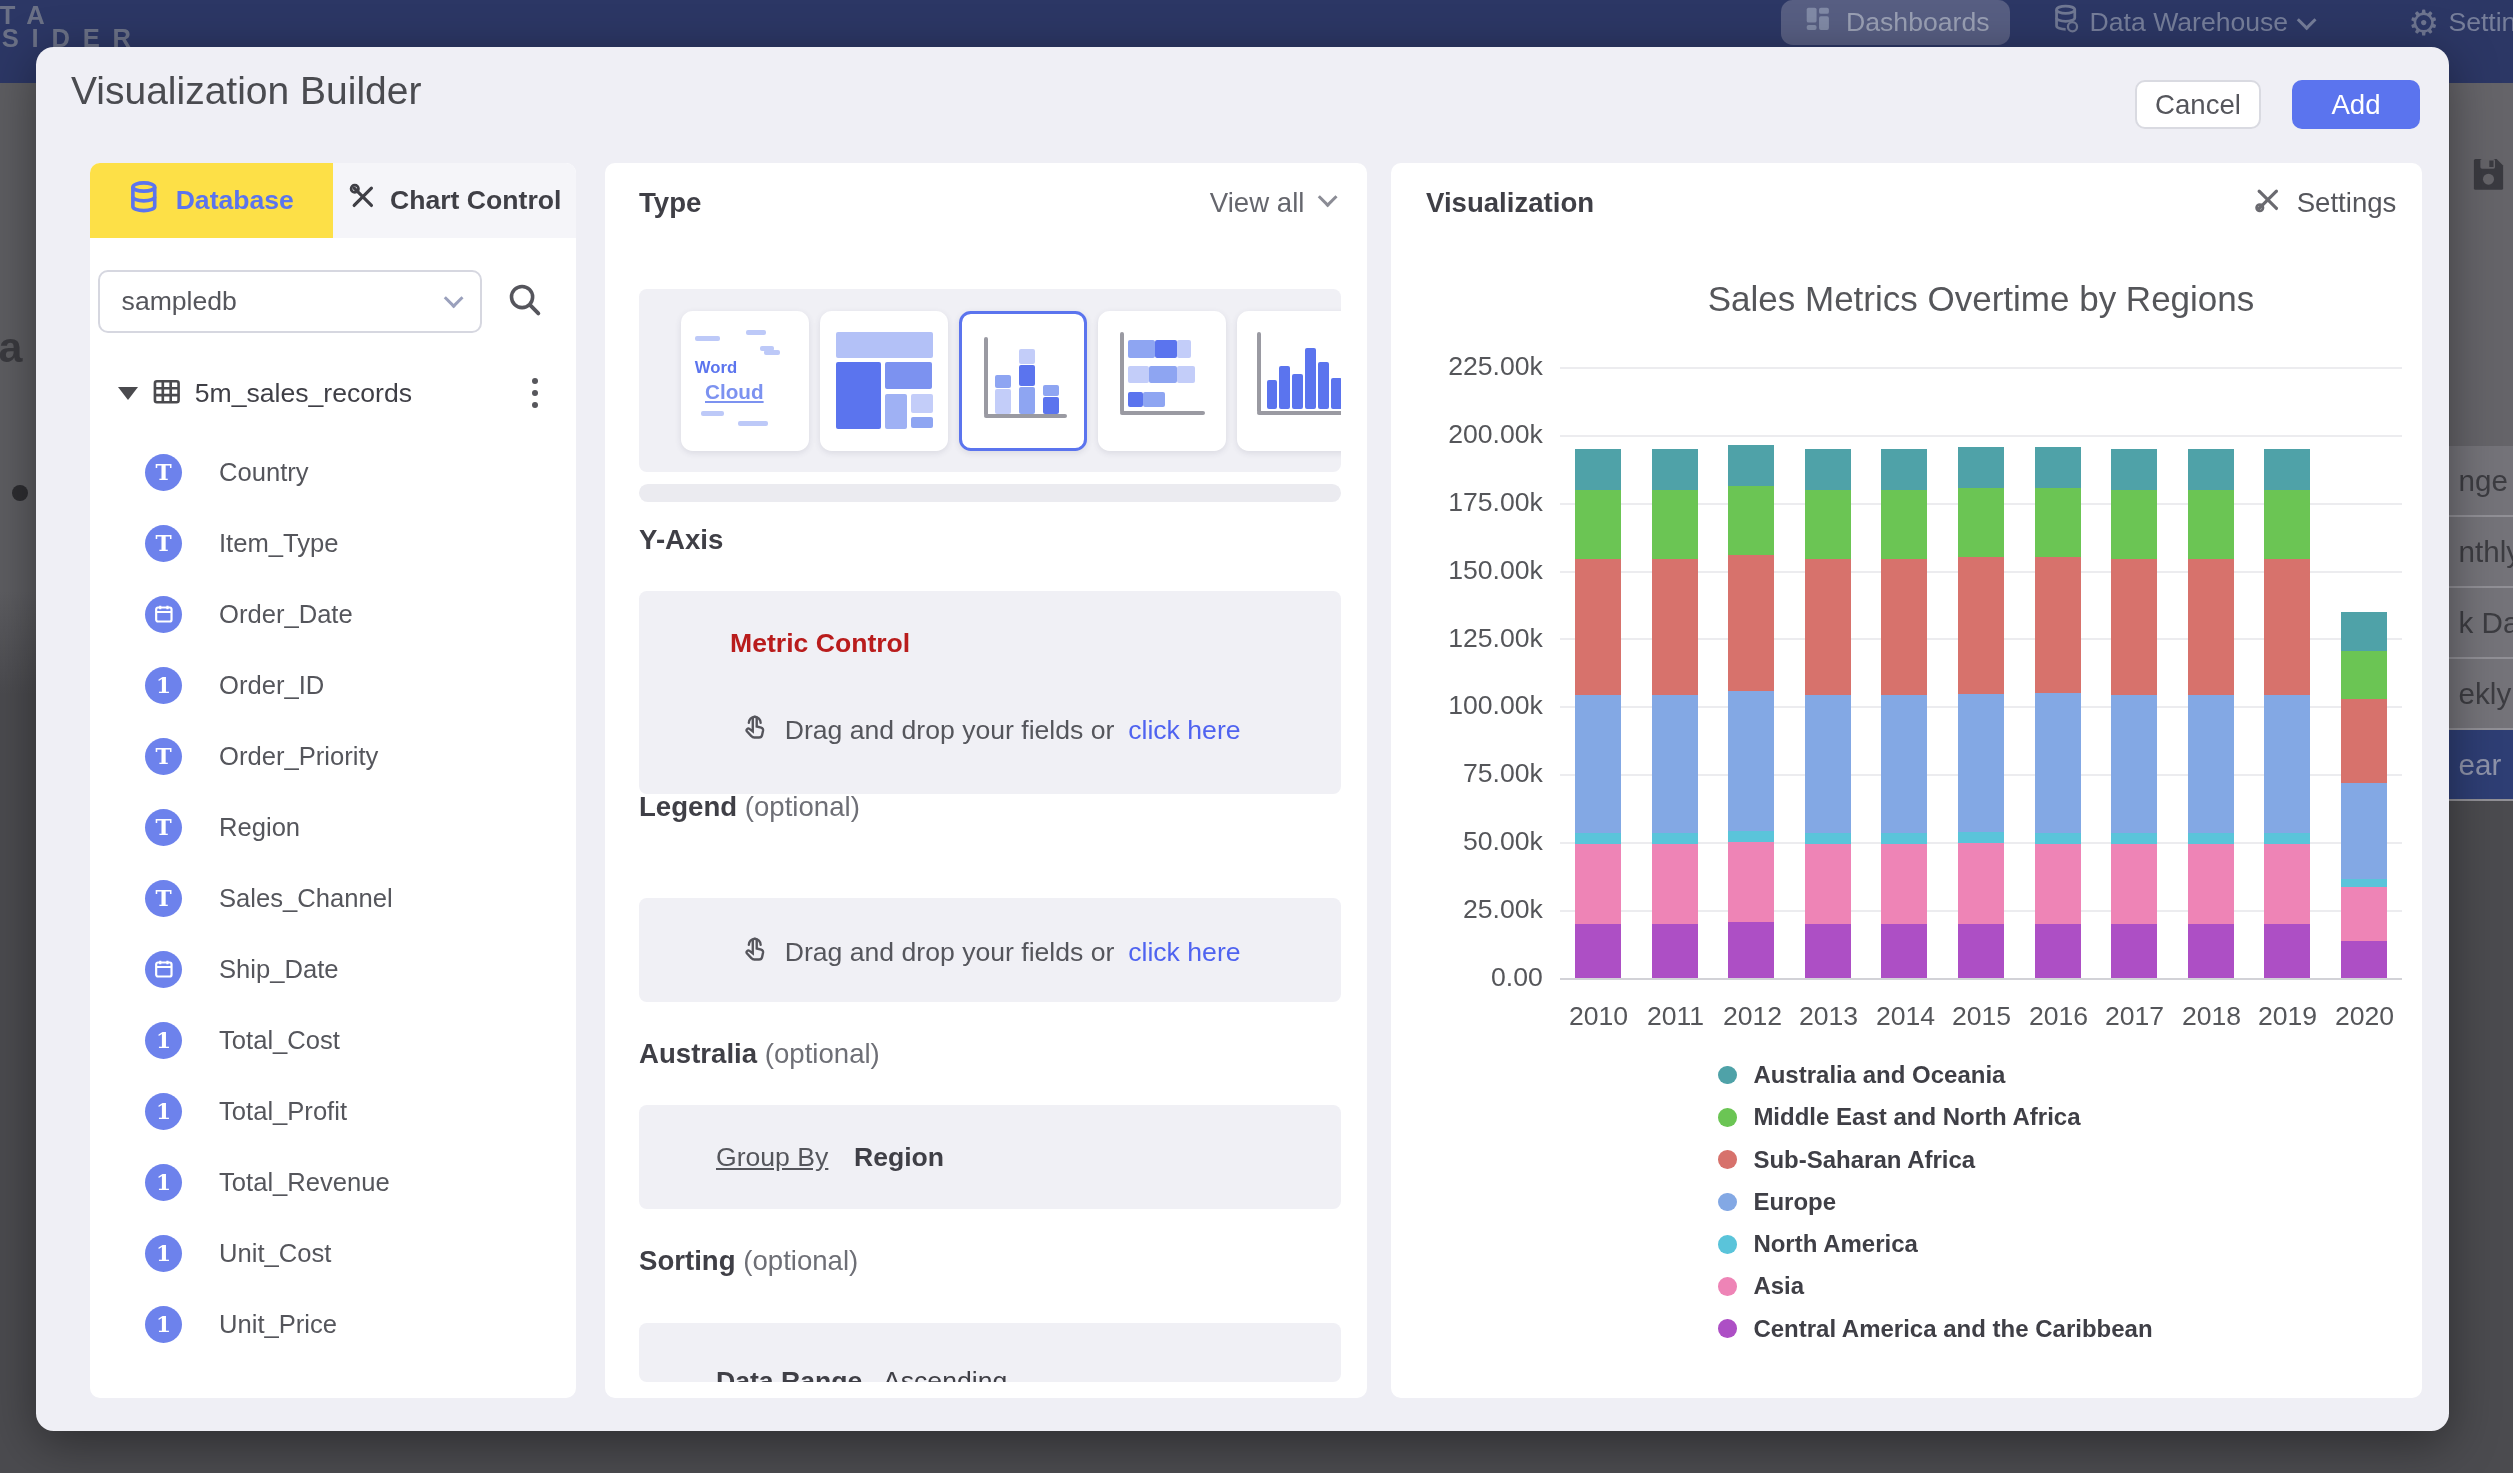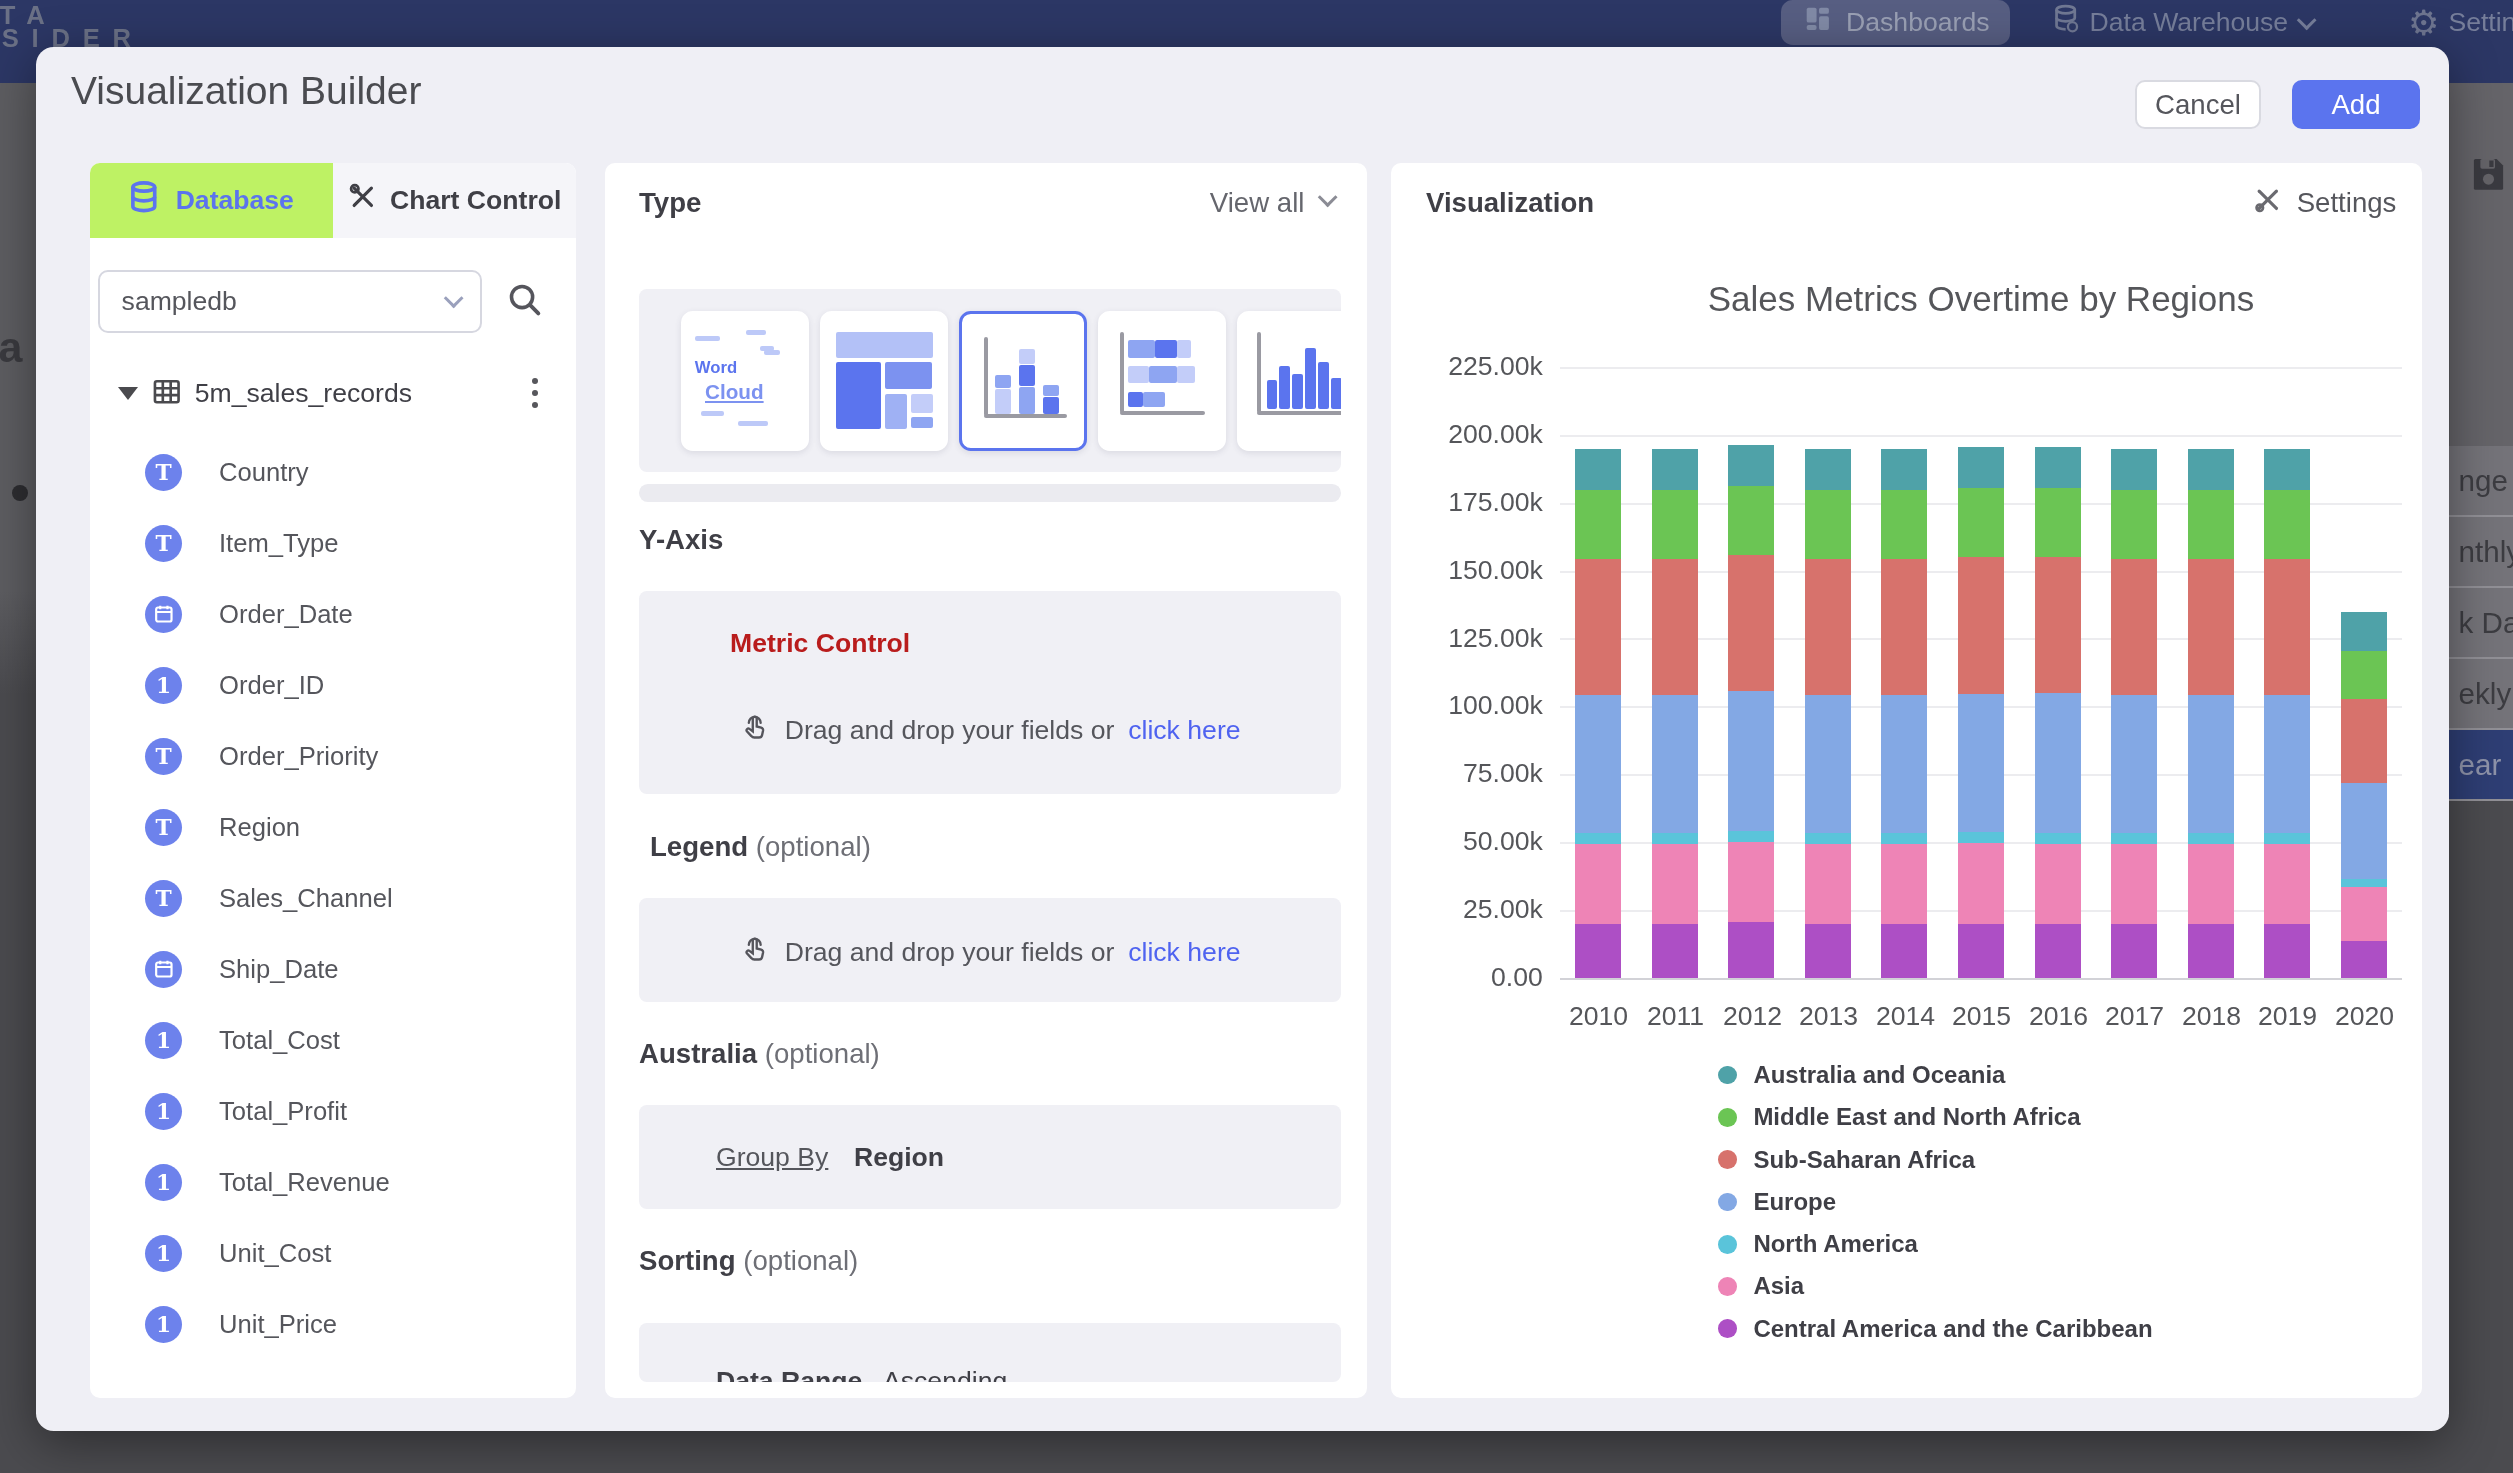--- a/index.html
+++ b/index.html
@@ -36,21 +36,21 @@
   .btn-add { left:2256px; width:128px; background:#5b74ee; color:#ffffff; }
 
   .card { position:absolute; top:116px; height:1235px; background:#ffffff; border-radius:9.9px; overflow:hidden; }
   .card-left { left:54px; width:486px; }
   .card-mid { left:569px; width:762px; }
   .card-right { left:1355px; width:1031px; }
 
   
   .tabs { display:flex; height:75px; }
   .tab { flex:1; display:flex; align-items:center; justify-content:center; gap:12.8px; font-size:26.6px; font-weight:bold; cursor:pointer; }
-  .tab.active { color:#5b74ee; background:#bef264;gap:17px; }
+  .tab.active { color:#5b74ee; background:#fde047;gap:17px; }
   .tab.inactive { color:#3f3f46; background:#f5f5f9; border-top-right-radius:9.9px; }
   .search-row { display:flex; align-items:center; margin:31.5px 0 0 7.9px; }
   .select-box { width:384px; height:63px; border:2px solid #d6d7e0; border-radius:9.9px; background:#fff;
                 display:flex; align-items:center; justify-content:space-between; padding:0 21.7px; font-size:26.6px; color:#55565c; }
   .select-box .chev { color:#9aa0bc; }
   .search-ic { margin-left:23.6px; }
   .tree-row { display:flex; align-items:center; margin:43px 0 0 27.6px; position:relative; }
   .caret { width:0; height:0; border-left:10.8px solid transparent; border-right:10.8px solid transparent; border-top:13.8px solid #4a4a4e; margin-right:13.8px; }
   .tree-label { font-size:26.6px; color:#3f3f46; margin-left:11.8px; }
   .kebab { position:absolute; left:398px; top:-3.9px; width:39px; height:43px; display:flex; flex-direction:column; align-items:center; justify-content:center; gap:5.9px; cursor:pointer; }
@@ -375,21 +375,21 @@
                   <path d="M7.5 9a4.5 4.5 0 0 1 9 0"></path>
                   <path d="M10.5 10.5V5.8a1.5 1.5 0 0 1 3 0v6l3.4.9a2 2 0 0 1 1.4 2.3l-.7 3.2a2.5 2.5 0 0 1-2.4 2h-3.5a3 3 0 0 1-2.3-1.1L6 15.5a1.4 1.4 0 0 1 2-1.9l2.5 1.9z"></path>
                 </g>
               </svg>
           </span>
           <span>Drag and drop your fields or</span>
           <span class="drag-link">click here</span>
         </div>
       </div>
 
-      <div class="sec-head" style="top:668px;margin-left:11px;">
+      <div class="sec-head" style="top:628px;">
         <span>Legend</span>
         <span class="opt">(optional)</span>
       </div>
       <div class="panel" style="top:735px; height:104px;">
         <div class="drag-row" style="top:35px;">
           <span>
             <svg width="31.5" height="31.5" viewBox="0 0 24 24">
                 <g fill="none" stroke="#55555c" stroke-width="1.8" stroke-linecap="round">
                   <path d="M7.5 9a4.5 4.5 0 0 1 9 0"></path>
                   <path d="M10.5 10.5V5.8a1.5 1.5 0 0 1 3 0v6l3.4.9a2 2 0 0 1 1.4 2.3l-.7 3.2a2.5 2.5 0 0 1-2.4 2h-3.5a3 3 0 0 1-2.3-1.1L6 15.5a1.4 1.4 0 0 1 2-1.9l2.5 1.9z"></path>

